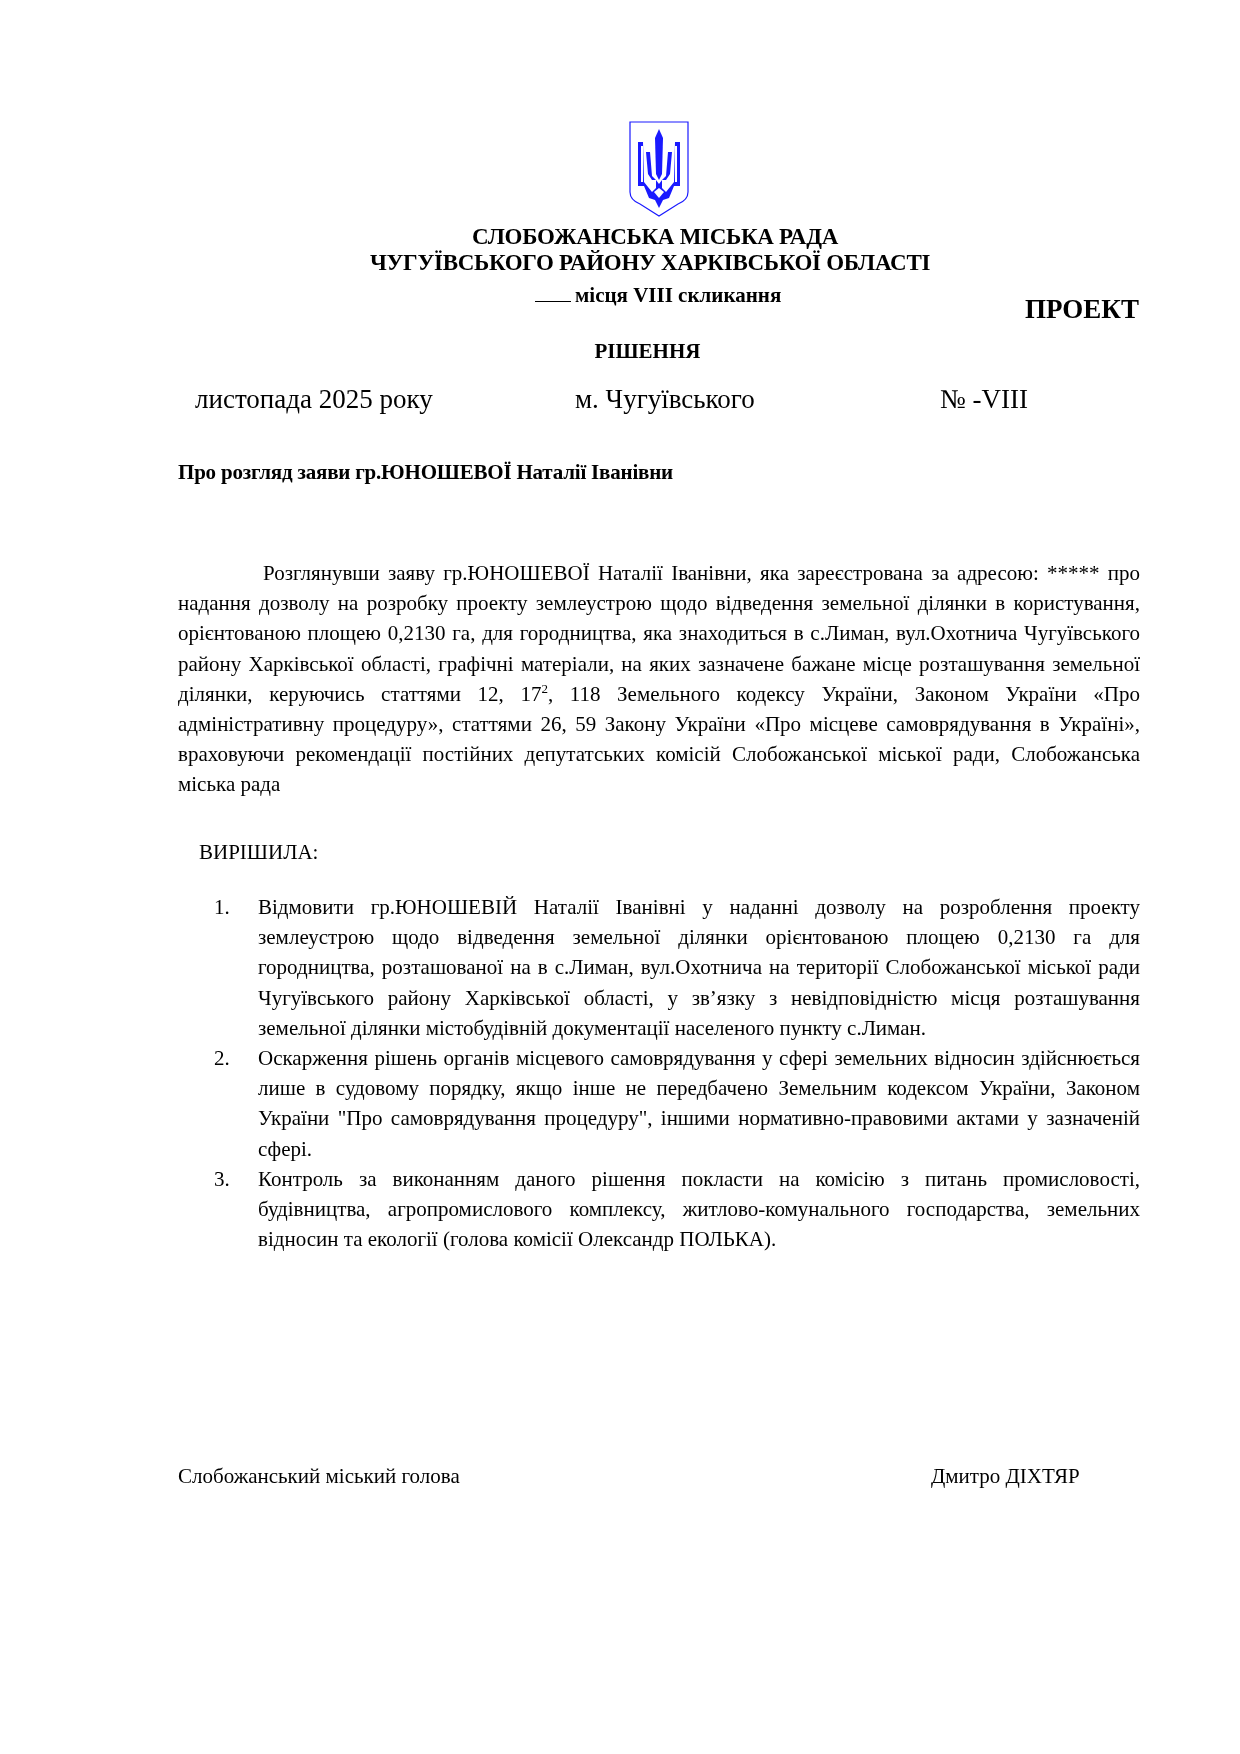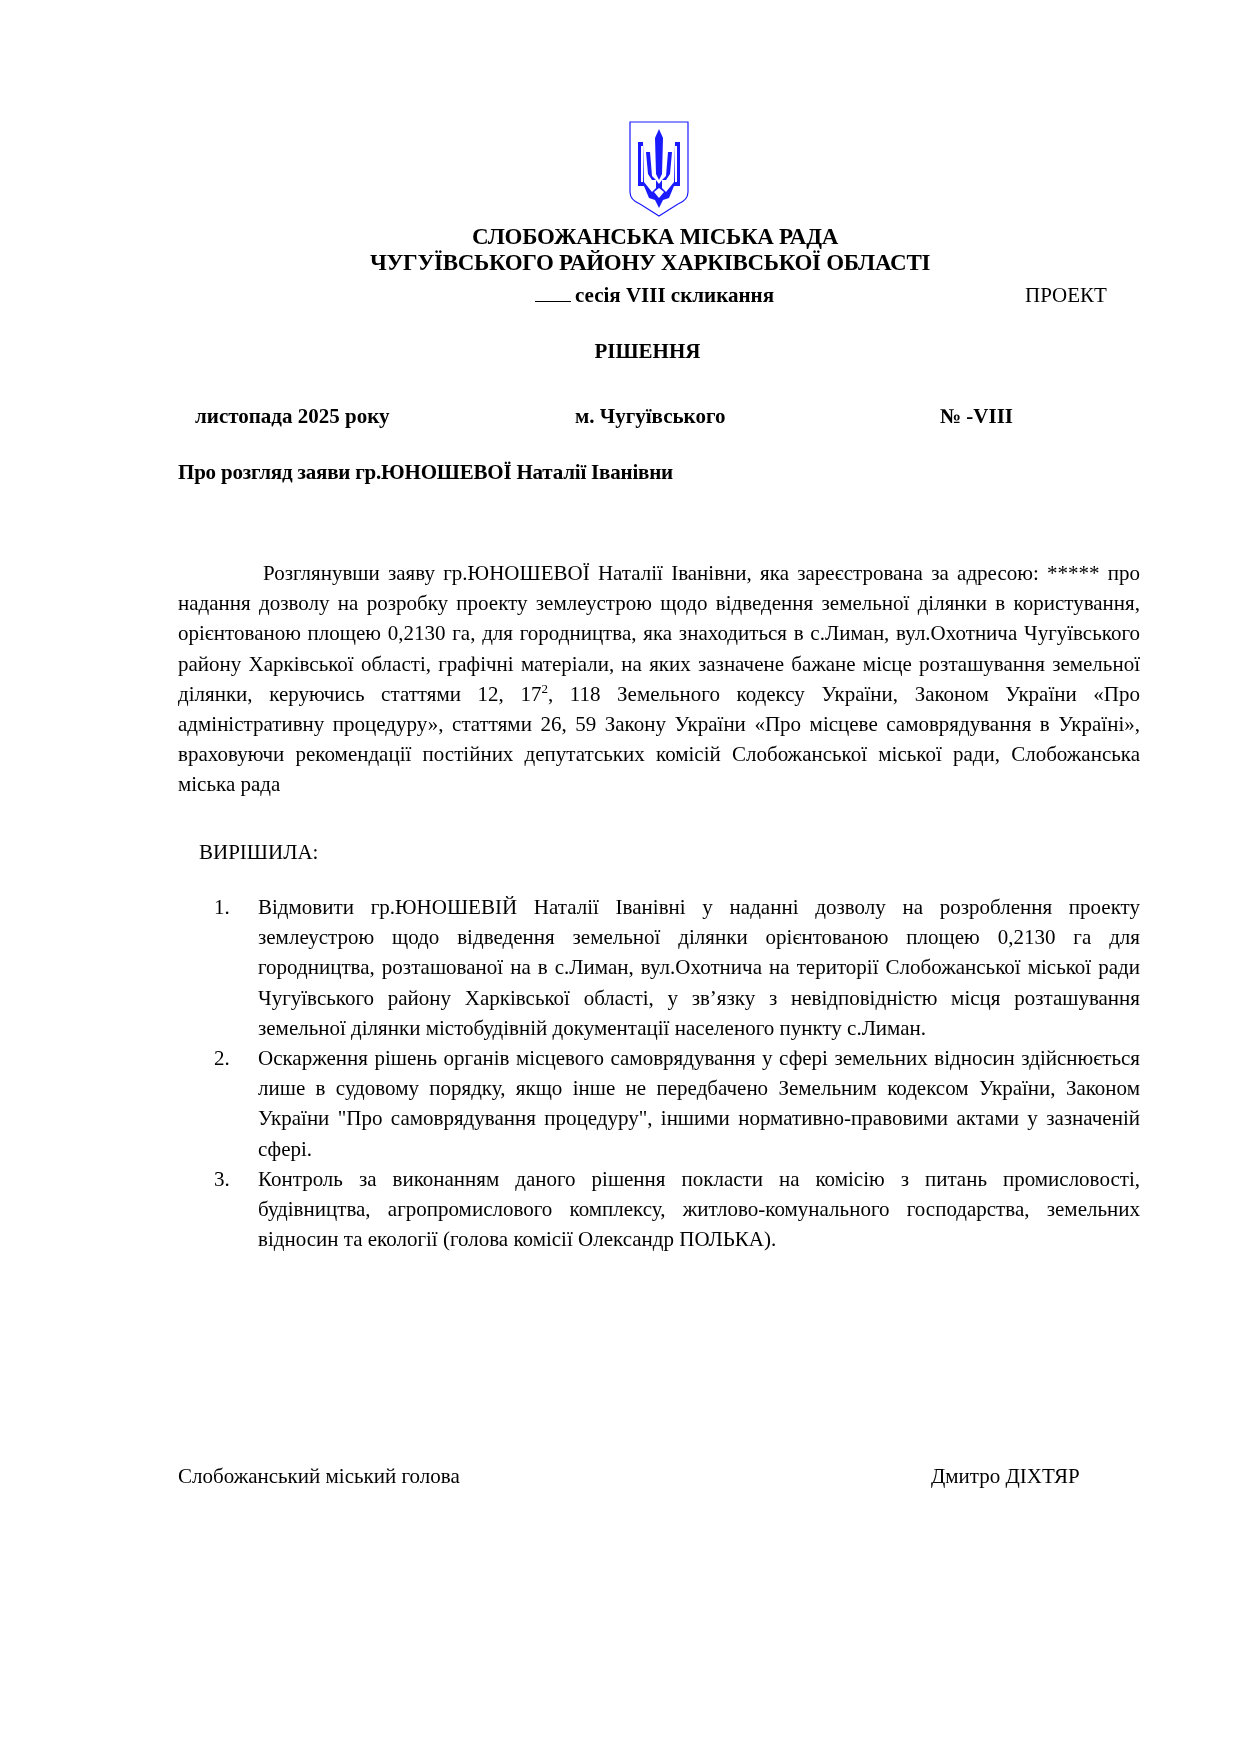--- a/index.html
+++ b/index.html
@@ -5,23 +5,23 @@
   html, body { margin: 0; padding: 0; background: #ffffff; }
   body { width: 1240px; height: 1754px; position: relative; overflow: hidden;
          font-family: "Liberation Serif", "DejaVu Serif", serif; color: #000; }
   .abs { position: absolute; }
   .emblem { left: 628px; top: 120px; width: 62px; height: 98px; }
   .hdr { left: 0; width: 1240px; text-align: center; font-weight: bold; font-size: 23px; letter-spacing: -0.3px; }
   .hdr1 { top: 224px; left: 35px; }
   .hdr2 { top: 250px; left: 30px; }
   .session { top: 283px; left: 535px; font-weight: bold; font-size: 21px; }
   .session .blank { display: inline-block; width: 36px; border-bottom: 1.5px solid #000; margin-right: 4px; height: 18px; vertical-align: baseline; }
-  .project { top: 283px; left: 1025px; font-weight: normal; font-size: 21px; }
+  .project { top: 294px; left: 1025px; font-weight: bold; font-size: 27px; }
   .title { top: 339px; left: 0; width: 1240px; text-align: center; font-weight: bold; font-size: 21px; padding-left: 55px; box-sizing: border-box; }
-  .meta { top: 404px; font-size: 21px; font-weight: bold; }
+  .meta { top: 384px; font-size: 27px; }
   .m1 { left: 195px; } .m2 { left: 575px; } .m3 { left: 940px; }
   .subject { top: 460px; left: 178px; font-weight: bold; font-size: 21px; letter-spacing: -0.2px; }
   .para { top: 558px; left: 178px; width: 962px; font-size: 21px; line-height: 30.2px; text-align: justify; }
   .para .indent { display: inline-block; width: 85px; }
   .resolved { top: 840px; left: 178px; font-size: 21px; margin-left: 21px; }
   .items { top: 892px; left: 178px; width: 962px; font-size: 21px; line-height: 30.2px; margin: 0; padding: 0; list-style: none; }
   .items li { position: relative; padding-left: 80px; text-align: justify; }
   .items li .num { position: absolute; left: 36px; top: 0; }
   .sign-left { top: 1464px; left: 178px; font-size: 21px; }
   .sign-right { top: 1464px; left: 907px; font-size: 21px; margin-left: 24px; }
@@ -44,21 +44,21 @@
       <rect x="47" y="26" width="2" height="36"></rect>
       <path d="M26 72 L31 78 L36 72 L31 68 Z"></path>
     </g>
   </svg>
 </div>
 
 <div class="abs hdr hdr1">СЛОБОЖАНСЬКА МІСЬКА РАДА</div>
 <div class="abs hdr hdr2">ЧУГУЇВСЬКОГО РАЙОНУ ХАРКІВСЬКОЇ ОБЛАСТІ</div>
 
 <div class="abs session">
-  <span class="blank"></span><span>сесія VIII скликання</span>
+  <span class="blank"></span><span>місця VIII скликання</span>
 </div>
 <div class="abs project">ПРОЕКТ</div>
 
 <div class="abs title">РІШЕННЯ</div>
 
 <div class="abs meta m1">листопада  2025 року</div>
 <div class="abs meta m2">м. Чугуївського</div>
 <div class="abs meta m3">№  -VIII</div>
 
 <div class="abs subject">Про розгляд заяви гр.ЮНОШЕВОЇ Наталії Іванівни</div>

